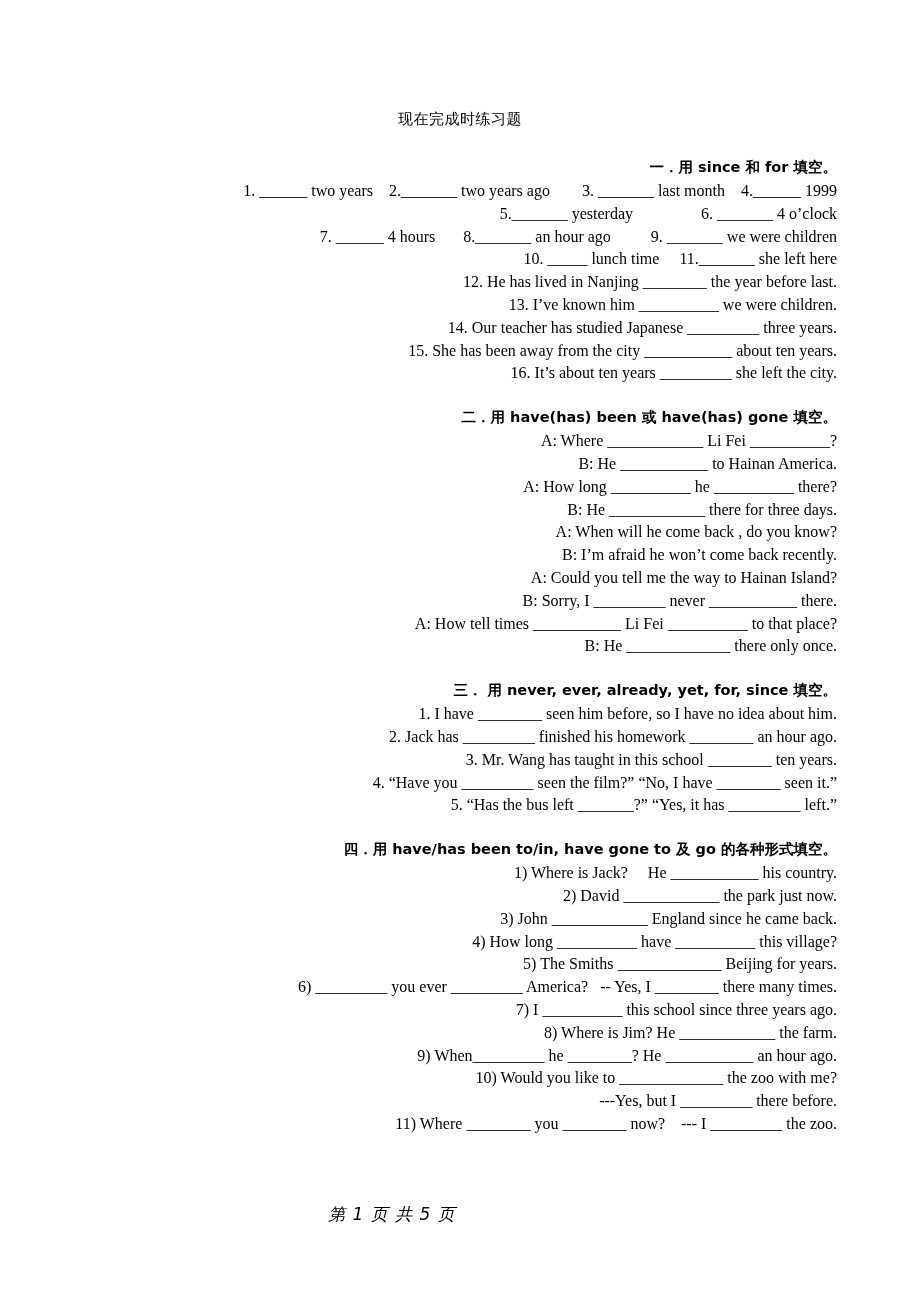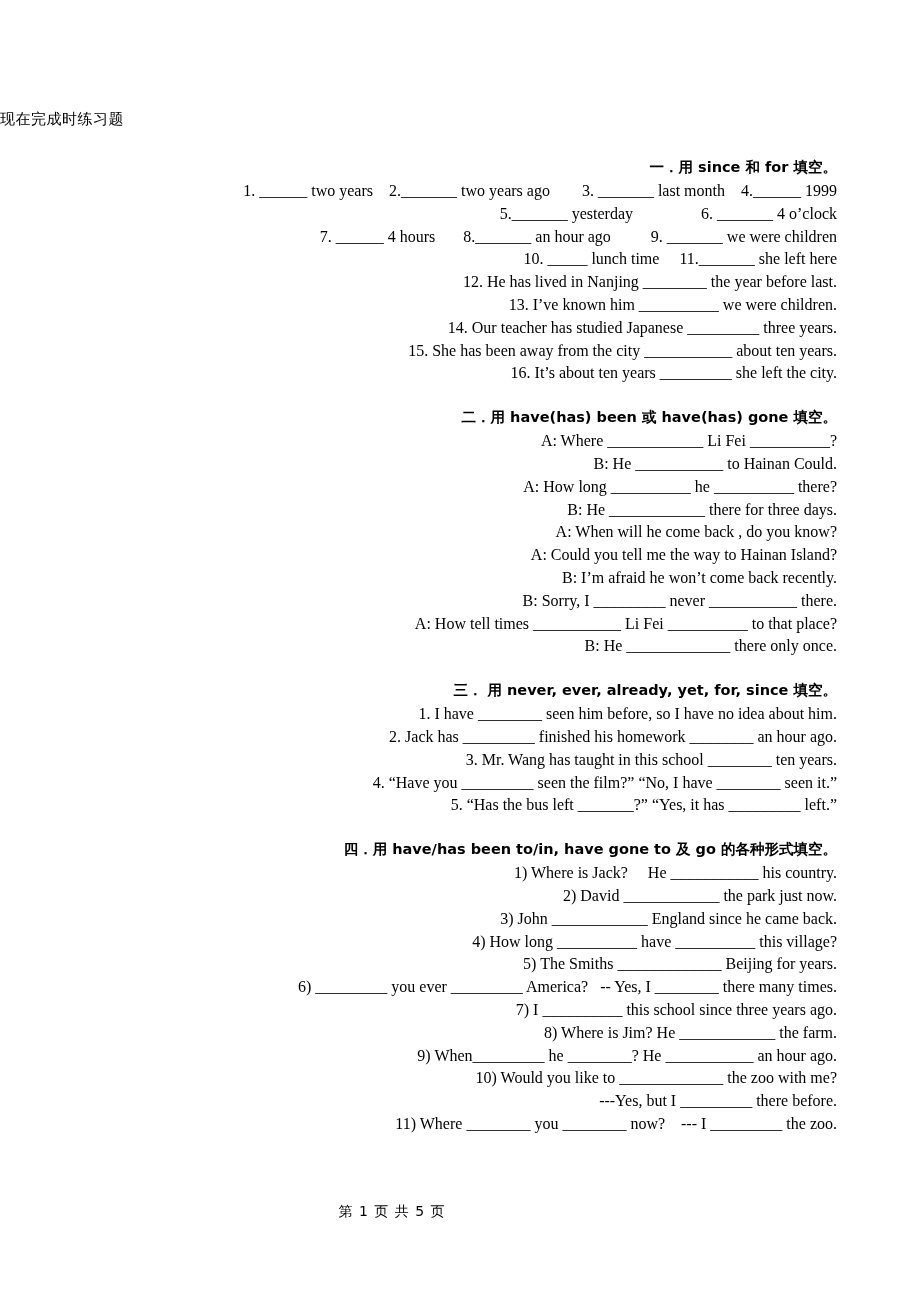--- a/index.html
+++ b/index.html
@@ -19,21 +19,21 @@
     position: absolute;
     left: 0; top: 0;
     width: 920px;
     height: 1302px;
   }
   .doc-title {
     position: absolute;
     top: 110px;
     left: 0;
     width: 920px;
-    text-align: left;
+    text-align: center;
     font-size: 15px;
     font-family: Liberation Serif, serif;
     letter-spacing: 0.5px;
   }
   .content {
     position: absolute;
     left: 137px;
     top: 155px;
     width: 700px;
   }
@@ -60,23 +60,24 @@
   }
   .gap-sec {
     height: 20px;
   }
   .footer {
     position: absolute;
     left: 0;
     top: 1203px;
     width: 784px;
     text-align: center;
-    font-size: 14px;
+    font-size: 17px;
     font-family: "DejaVu Sans", "Liberation Sans", sans-serif;
     letter-spacing: 1px;
+    font-style: italic;
   }
 </style>
 </head>
 <body>
 
 <div class="page">
 
   <div class="doc-title">现在完成时练习题</div>
 
   <div class="content">
@@ -96,26 +97,26 @@
       <div class="line">16. It’s about ten years _________ she left the city.</div>
     </div>
 
     <div class="gap-sec"></div>
 
     <div class="section">
       <div class="sec-heading">
         <span class="cjk">二．用 have(has) been 或 have(has) gone 填空。</span>
       </div>
       <div class="line">A: Where ____________ Li Fei __________?</div>
-      <div class="line">B: He ___________ to Hainan Could.</div>
+      <div class="line">B: He ___________ to Hainan America.</div>
       <div class="line">A: How long __________ he __________ there?</div>
       <div class="line">B: He ____________ there for three days.</div>
       <div class="line">A: When will he come back , do you know?</div>
+      <div class="line">B: I’m afraid he won’t come back recently.</div>
       <div class="line">A: Could you tell me the way to Hainan Island?</div>
-      <div class="line">B: I’m afraid he won’t come back recently.</div>
       <div class="line">B: Sorry, I _________ never ___________ there.</div>
       <div class="line">A: How tell times ___________ Li Fei __________ to that place?</div>
       <div class="line">B: He _____________ there only once.</div>
     </div>
 
     <div class="gap-sec"></div>
 
     <div class="section">
       <div class="sec-heading">
         <span class="cjk">三．  用 never, ever, already, yet, for, since 填空。</span>

